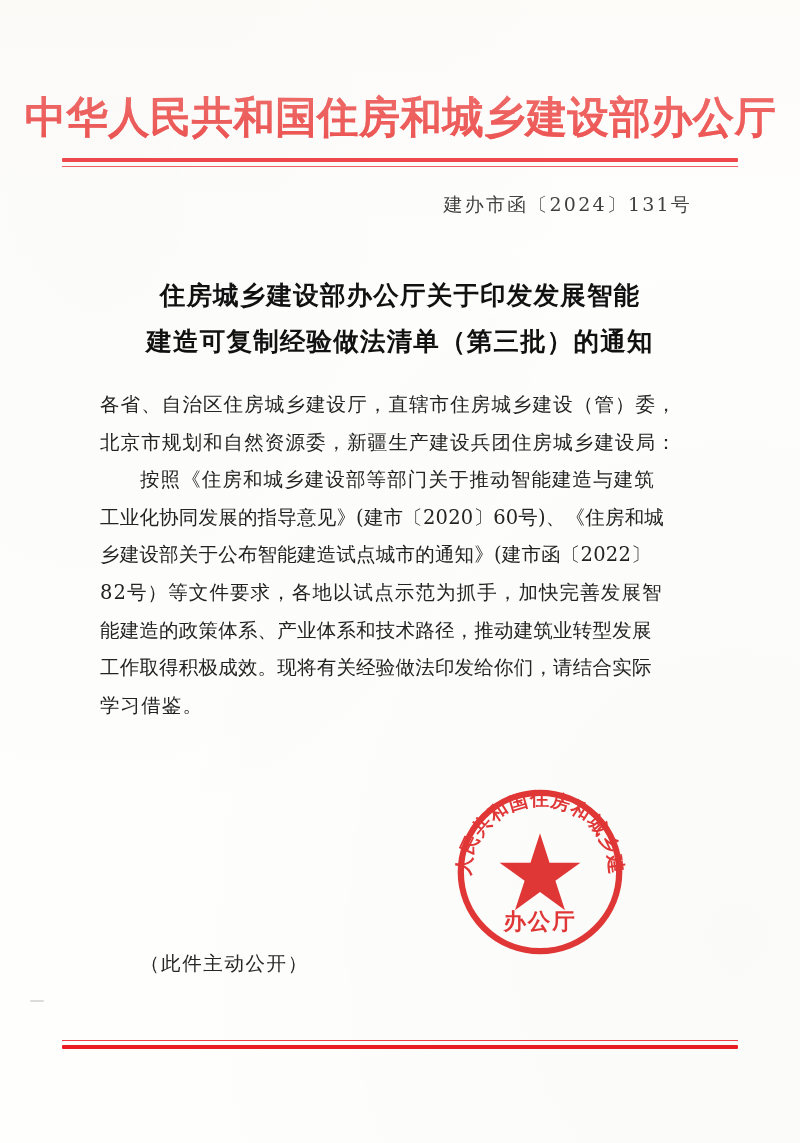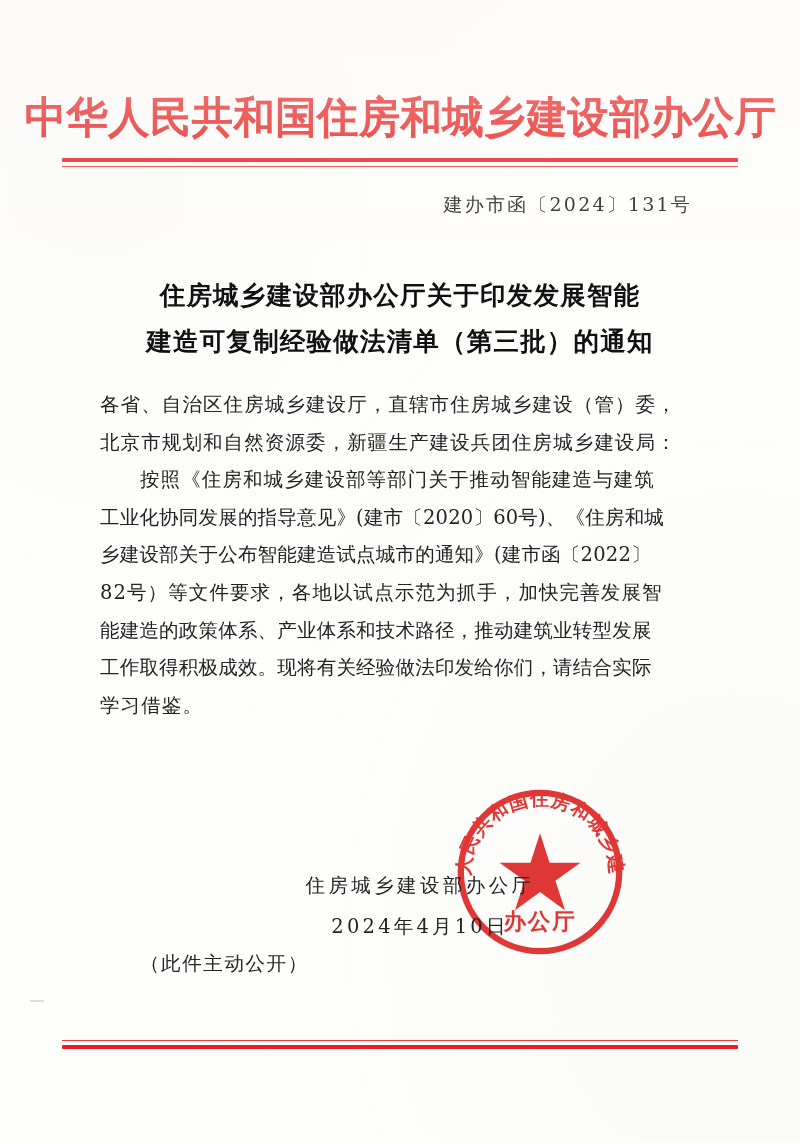--- a/index.html
+++ b/index.html
@@ -241,24 +241,20 @@
       <text font-family="'DejaVu Serif','Liberation Serif',serif" font-size="21" font-weight="700" fill="#e01b1b" letter-spacing="1.2">
         <textPath href="#sealArc" startOffset="50%" text-anchor="middle" id="sealArcText">中华人民共和国住房和城乡建设部</textPath>
       </text>
 
       <polygon fill="#e01b1b" points="100,57 110.6,89.6 144.9,89.6 117.1,109.8 127.8,142.4 100,122.2 72.2,142.4 82.9,109.8 55.1,89.6 89.4,89.6"></polygon>
 
       <text x="100" y="163" text-anchor="middle" font-family="'DejaVu Serif','Liberation Serif',serif" font-size="25" font-weight="700" fill="#e01b1b" letter-spacing="2" id="sealCenterText">办公厅</text>
     </svg>
   </div>
 
-  <div class="signature">
-    <div class="sig-org">住房城乡建设部办公厅</div>
-    <div class="sig-date">2024年4月10日</div>
-  </div>
 
   <div class="footer-note">（此件主动公开）</div>
 
   <div class="scan-speck"></div>
 
   <div class="rule-group-bottom">
     <div class="rule-thin"></div>
     <div class="rule-thick"></div>
   </div>
 

